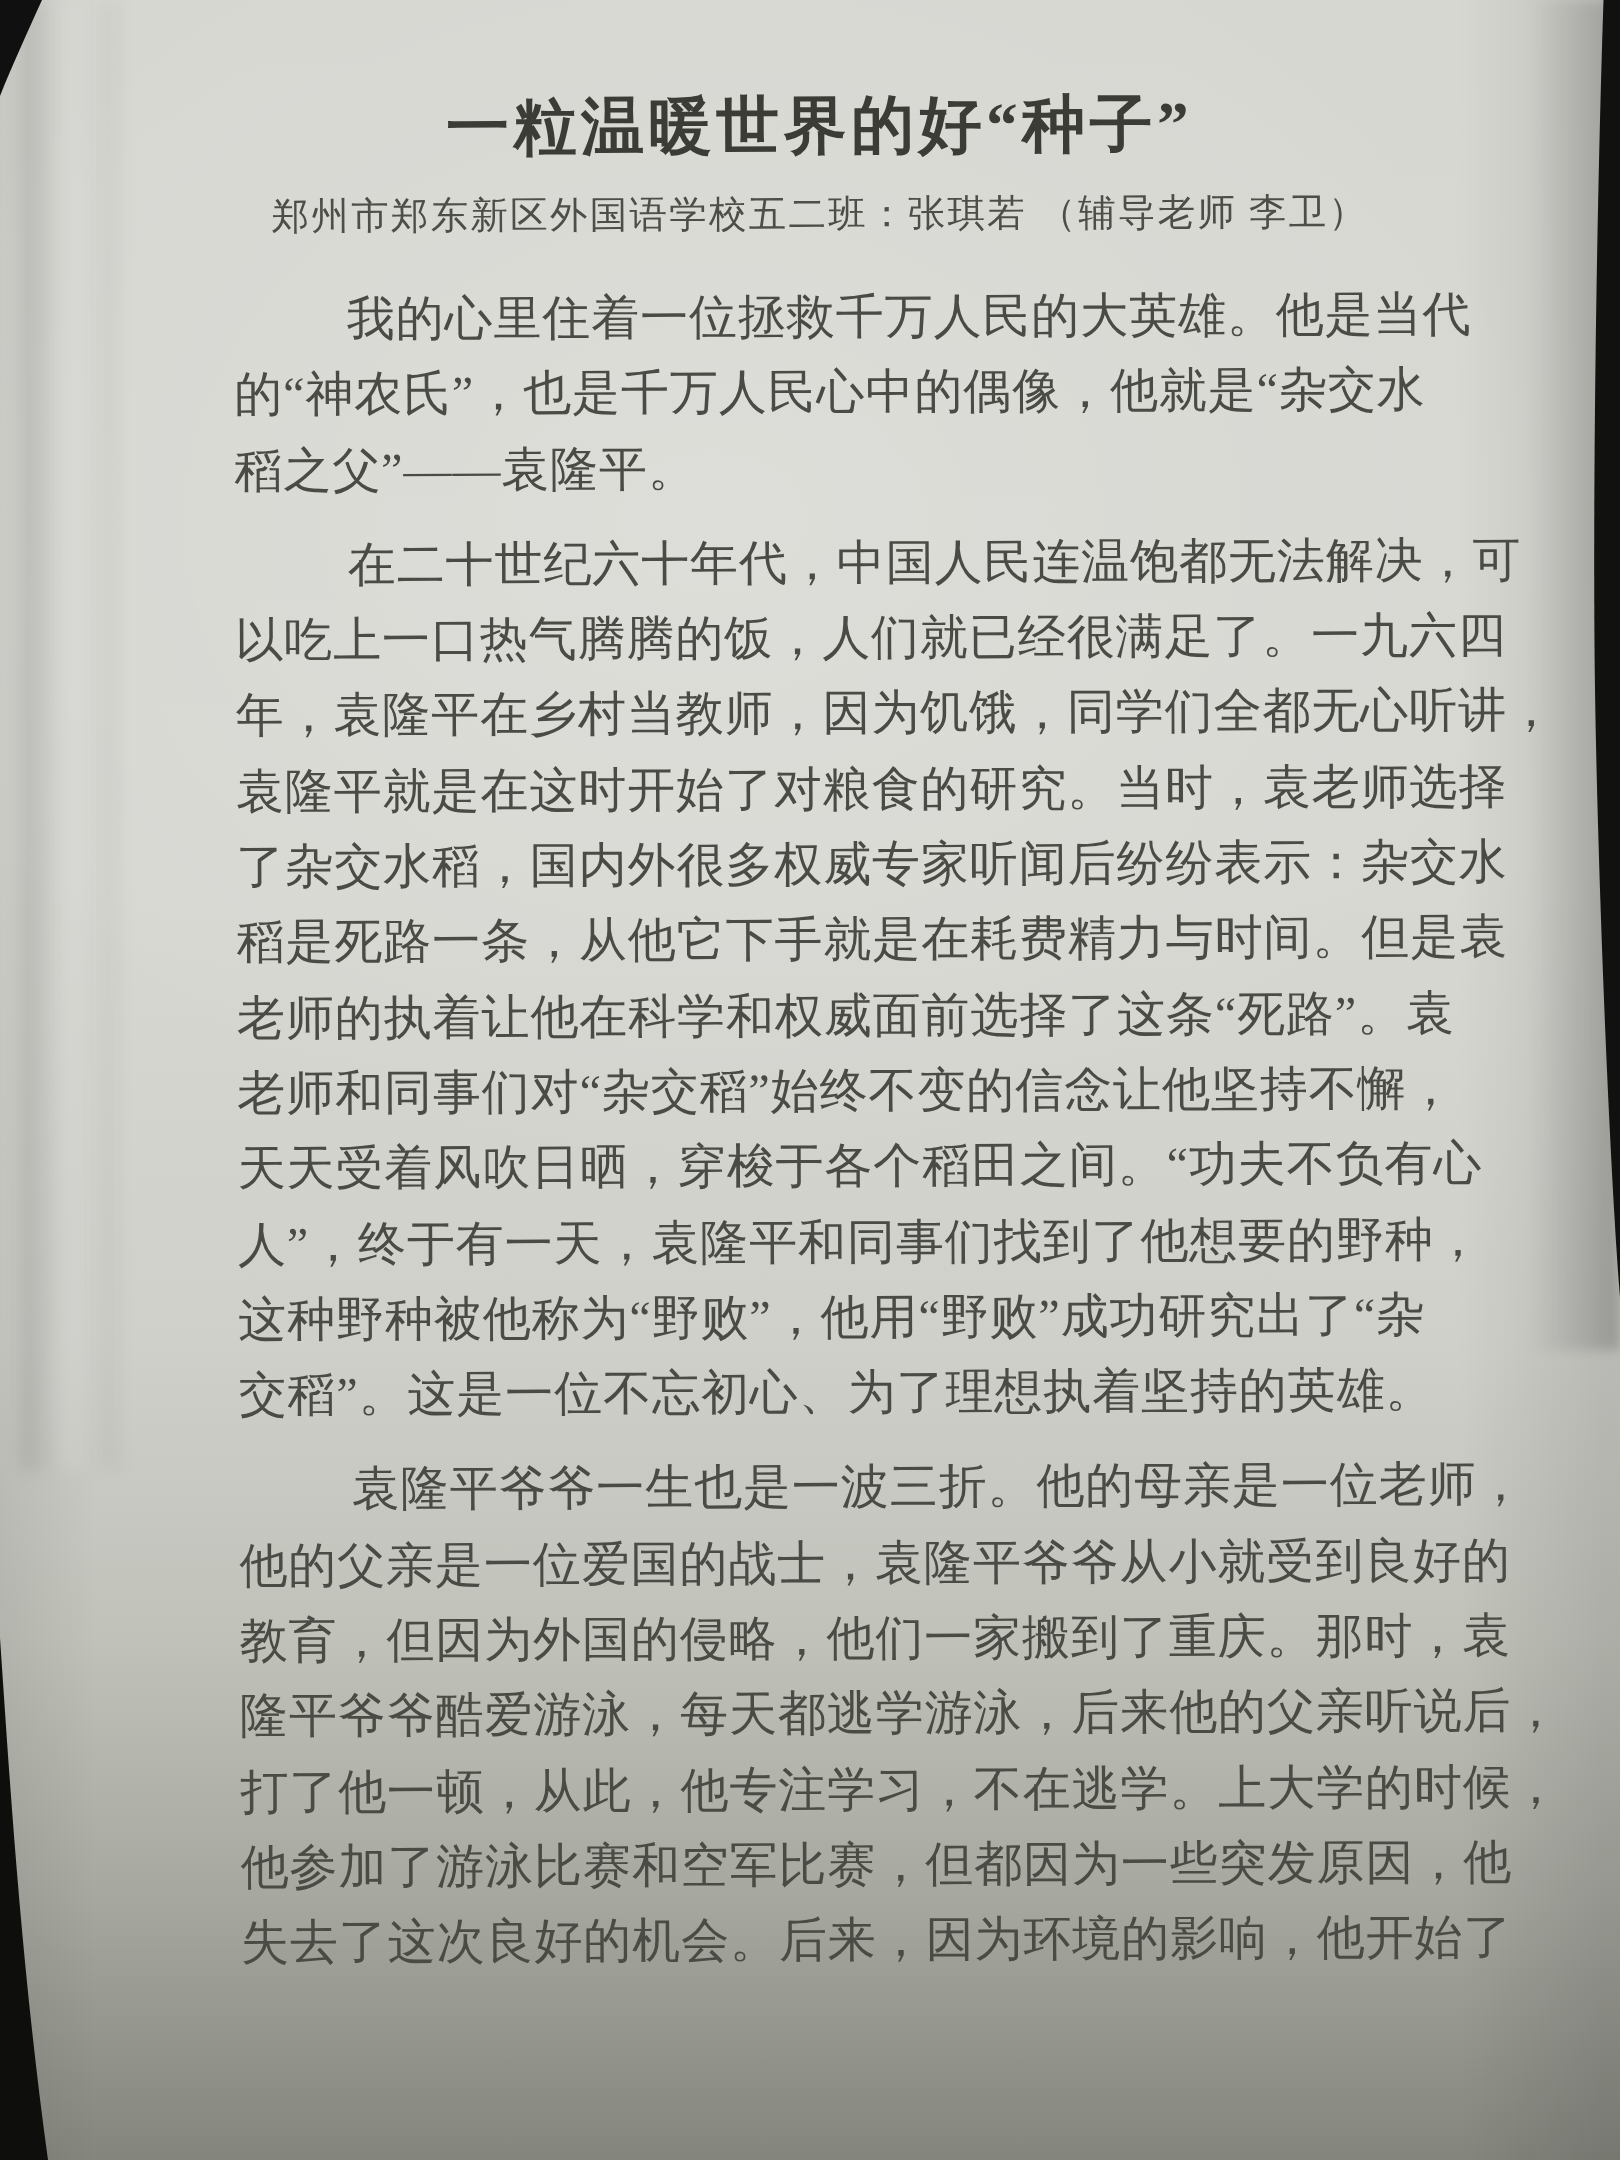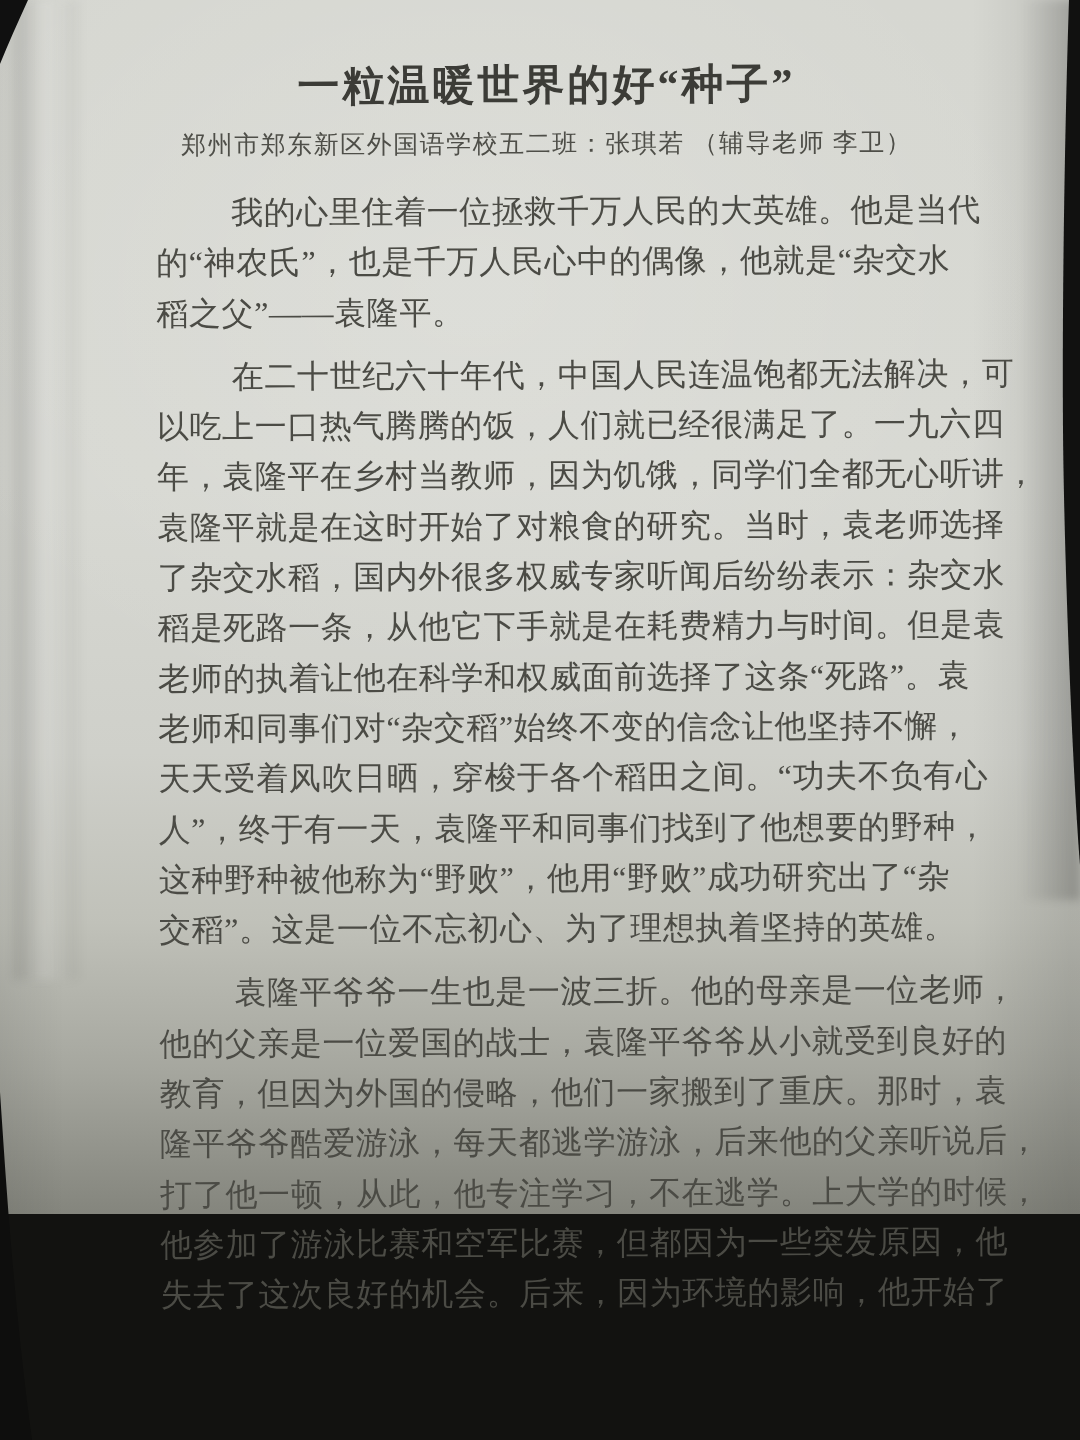--- a/index.html
+++ b/index.html
@@ -4,21 +4,21 @@
 <style>
   html, body { margin: 0; padding: 0; }
   body {
     width: 1080px; height: 1440px;
     background: #121210;
     overflow: hidden;
     font-family: "Liberation Serif", "DejaVu Serif", serif;
   }
   .photo {
     position: relative;
-    width: 1080px; height: 1214px;
+    width: 1080px; height: 1440px;
     background:
       radial-gradient(circle at 20% 90%, rgba(60,58,50,0.35), transparent 40%),
       #17![](#)1715;
     background-color: #171715;
   }
   
   .paper {
     position: absolute; inset: 0;
     background:
       radial-gradient(ellipse 900px 700px at 44% 24%, rgba(255,255,255,0.16), rgba(255,255,255,0) 65%),

